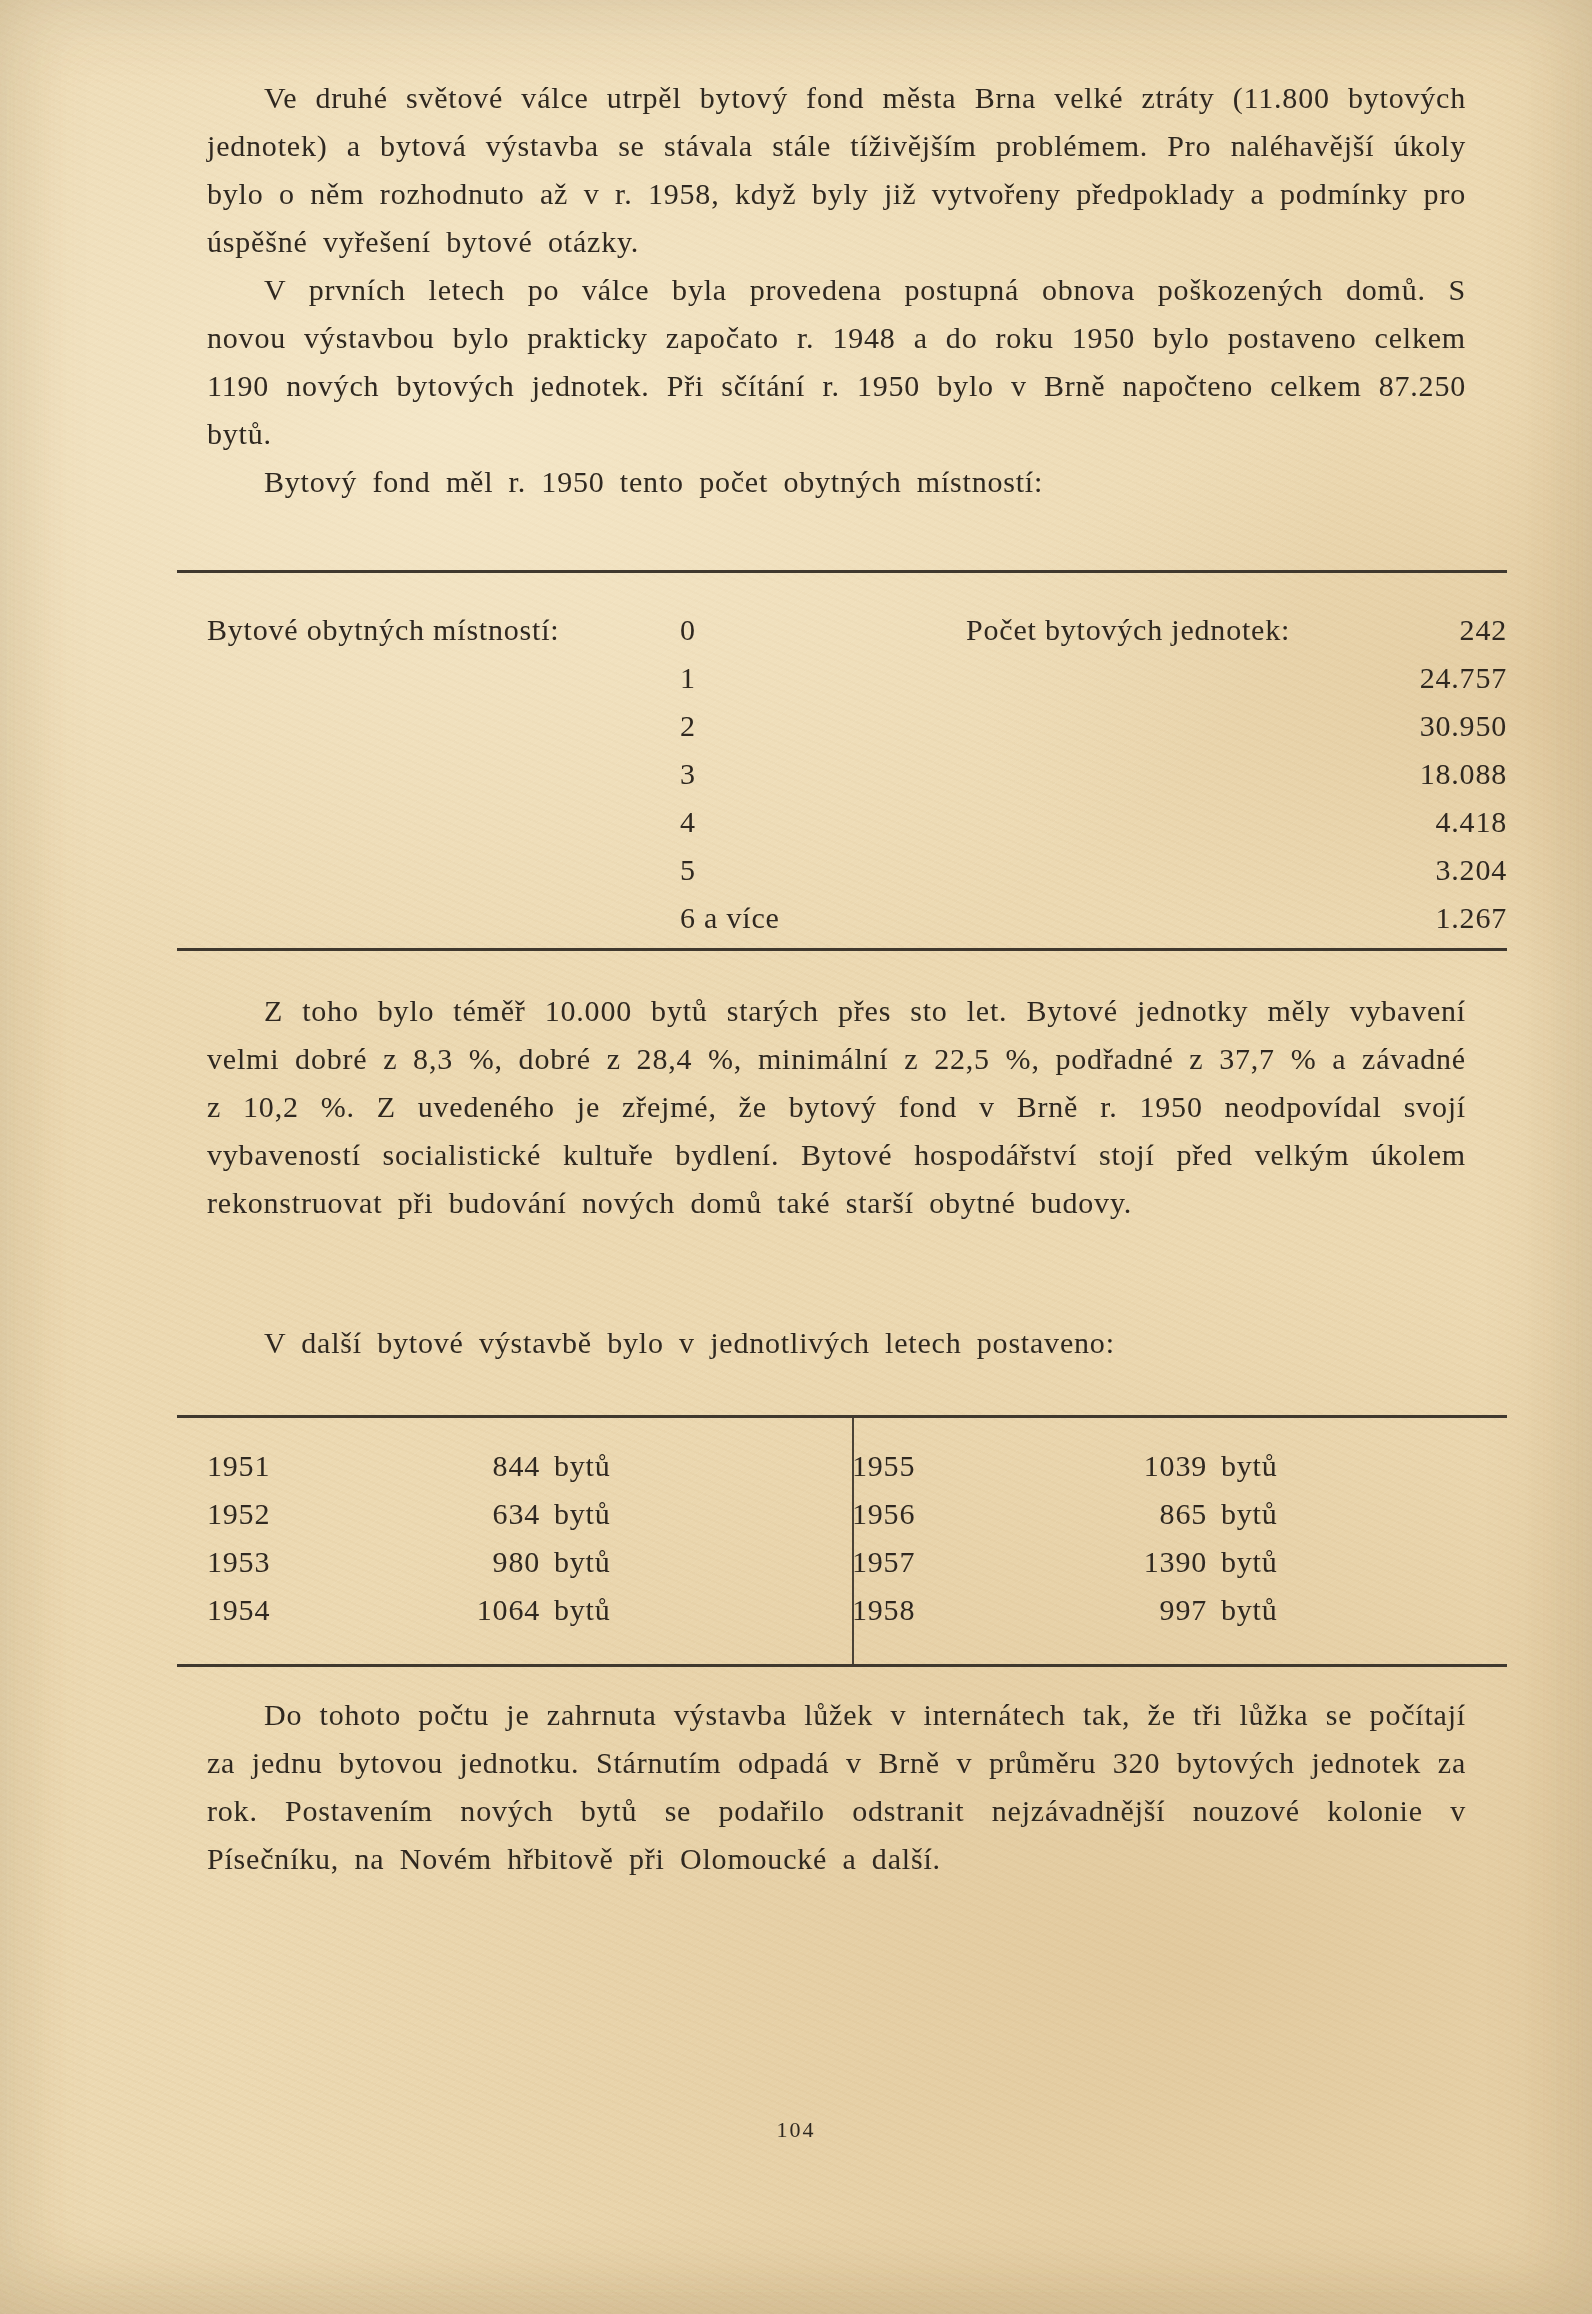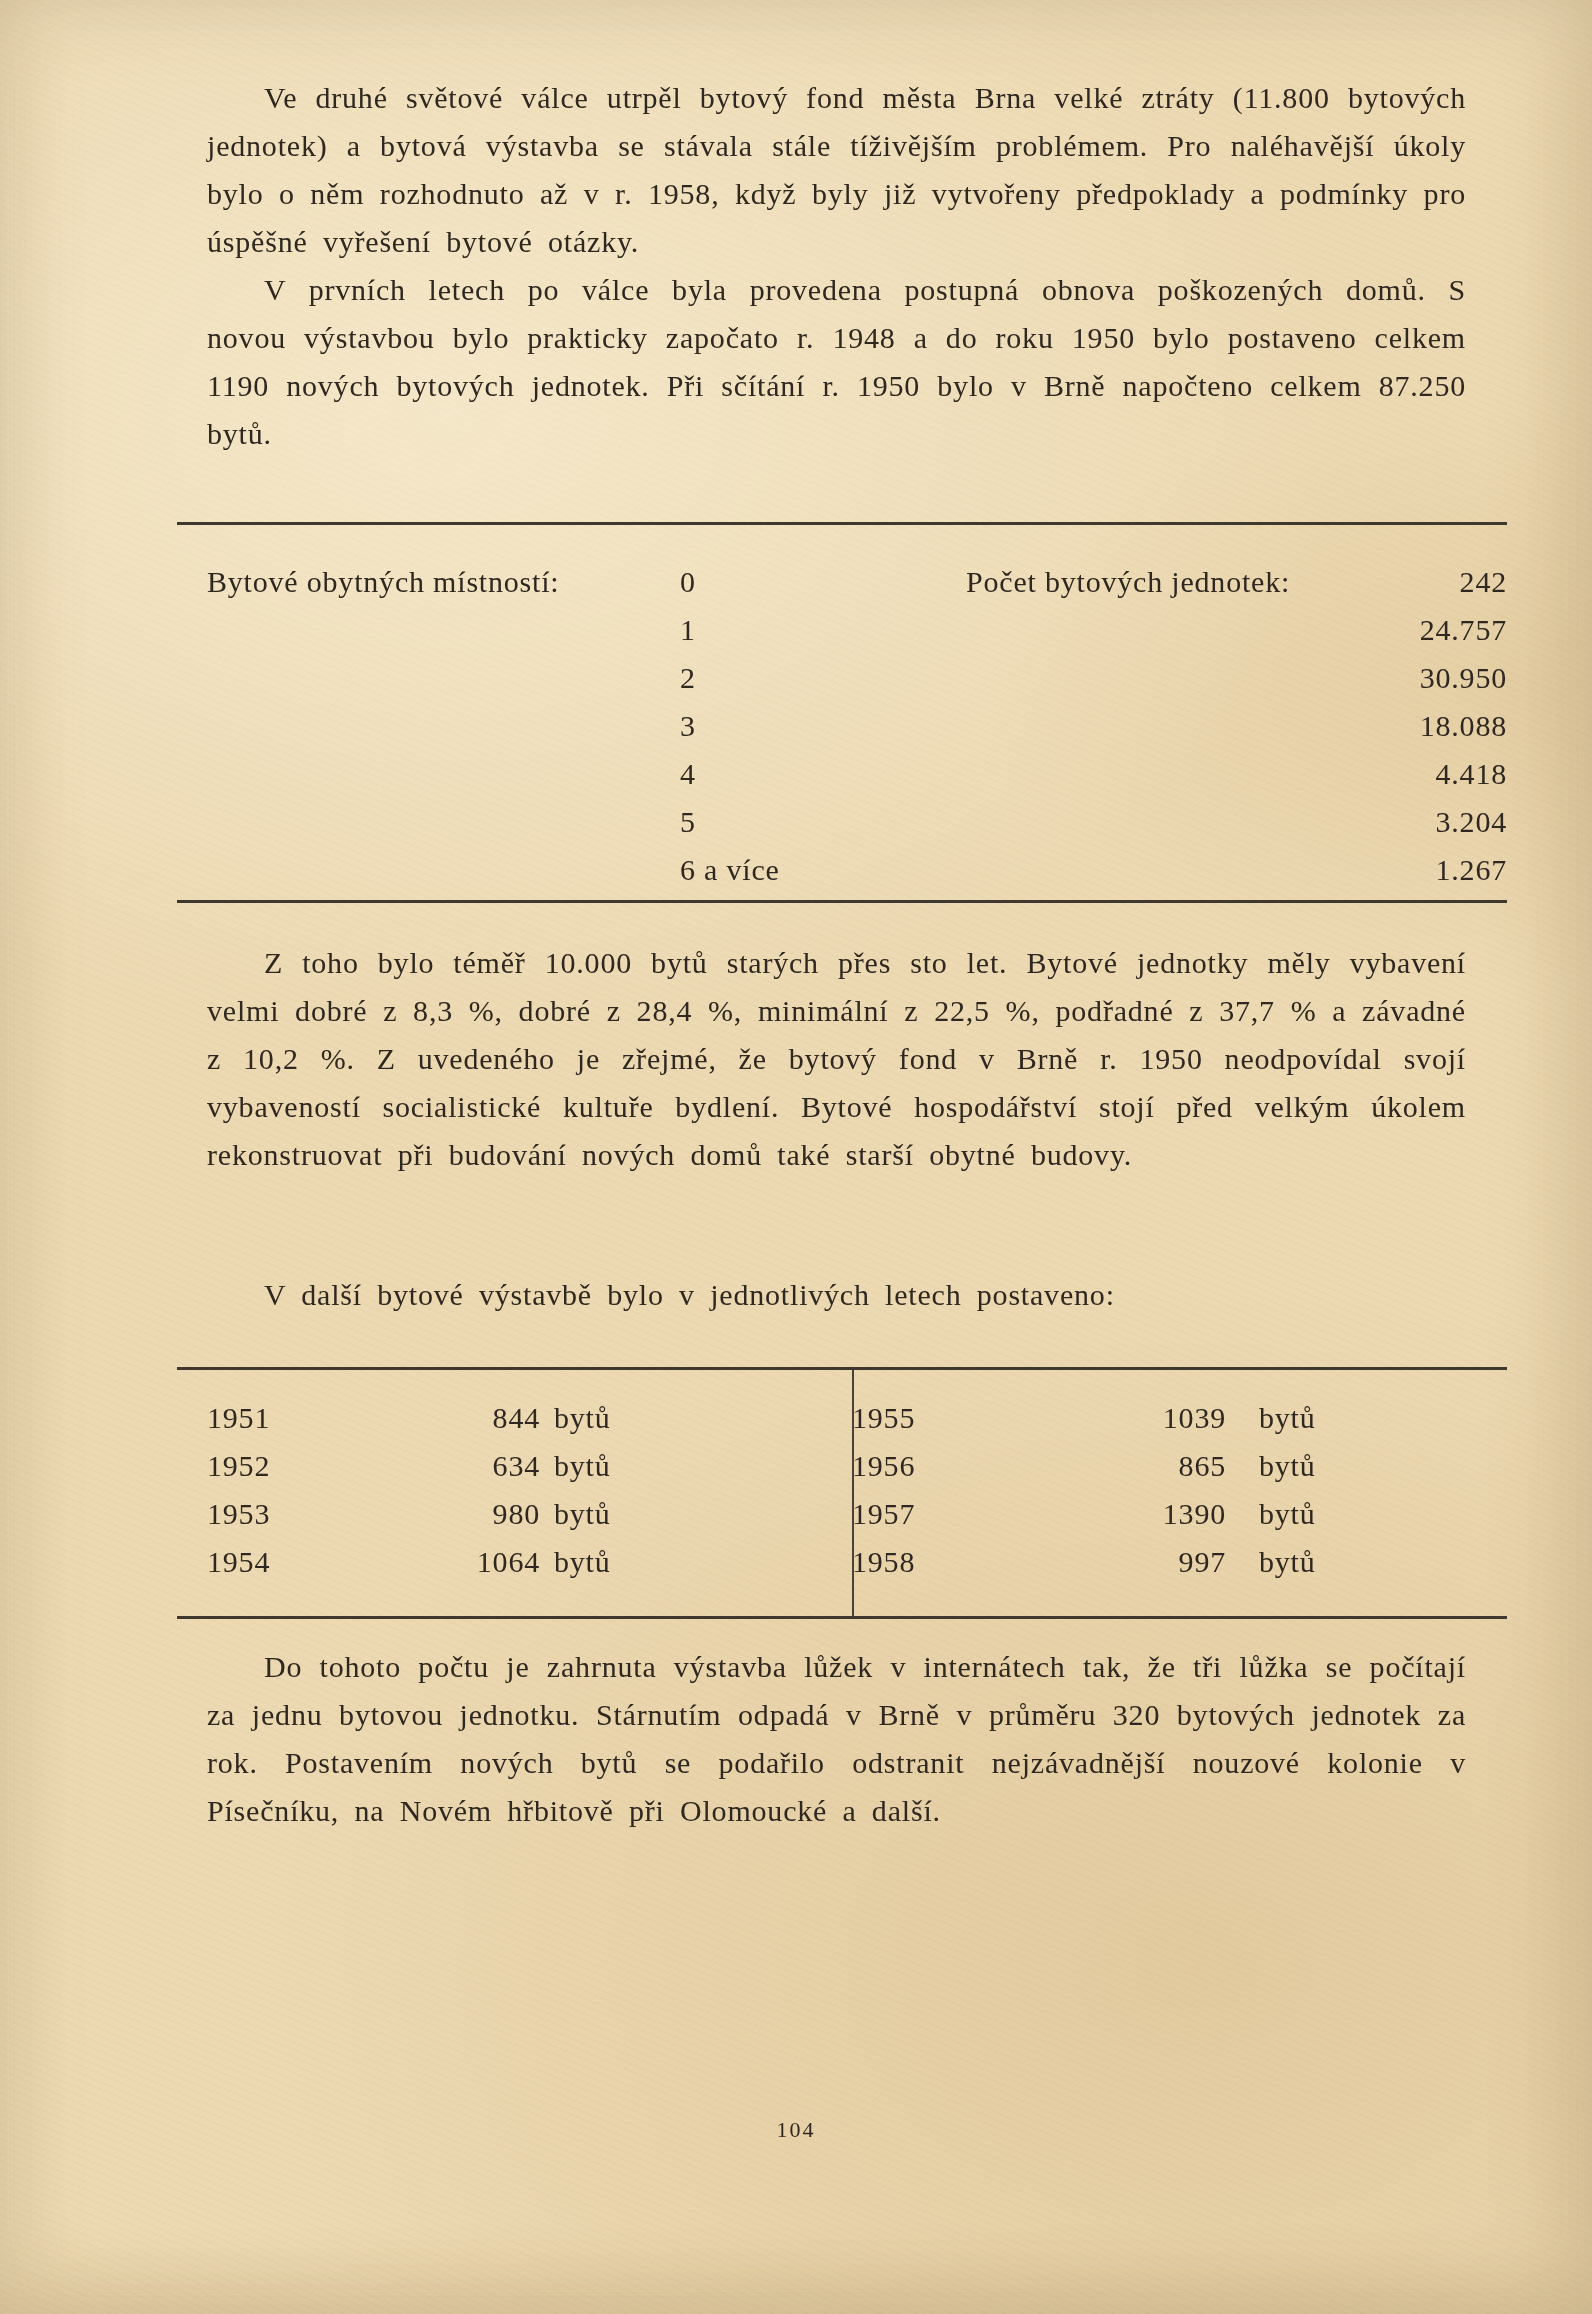--- a/index.html
+++ b/index.html
@@ -79,21 +79,21 @@
   }
   .t2-left{width:675px;}
   .t2-right{flex:1;}
   .t2-row{
     display:flex;
     font-size:30px;
     line-height:48px;
     letter-spacing:0.8px;
   }
   .t2-left .t2-row{padding-left:30px;}
-  .t2-right .t2-row{gap:19px;}
+  .t2-right .t2-row{}
   .t2-year{width:109px;}
   .t2-left .t2-count{width:224px;text-align:right;}
   .t2-right .t2-count{width:246px;text-align:right;}
   .t2-unit{margin-left:14px;}
   .dormitories-par{margin-top:24px;}
   .page-num{
     position:absolute;
     left:0;right:0;
     top:2117px;
     text-align:center;
@@ -105,20 +105,21 @@
 </head>
 <body>
 
 <div class="page">
   <div class="content">
 
     <p class="p1">Ve druhé světové válce utrpěl bytový fond města Brna velké ztráty (11.800 bytových jednotek) a bytová výstavba se stávala stále tíživějším problémem. Pro naléhavější úkoly bylo o něm rozhodnuto až v r. 1958, když byly již vytvořeny předpoklady a podmínky pro úspěšné vyřešení bytové otázky.</p>
 
     <p>V prvních letech po válce byla provedena postupná obnova poškozených domů. S novou výstavbou bylo prakticky započato r. 1948 a do roku 1950 bylo postaveno celkem 1190 nových bytových jednotek. Při sčítání r. 1950 bylo v Brně napočteno celkem 87.250 bytů.</p>
 
+    <p class="single">Bytový fond měl r. 1950 tento počet obytných místností:</p>
 
     <div class="rooms-table">
       <div class="t1-row">
         <span class="t1-llabel">Bytové obytných místností:</span>
         <span class="t1-rooms">0</span>
         <span class="t1-rlabel">Počet bytových jednotek:</span>
         <span class="t1-units">242</span>
       </div>
       <div class="t1-row">
         <span class="t1-llabel"></span>

